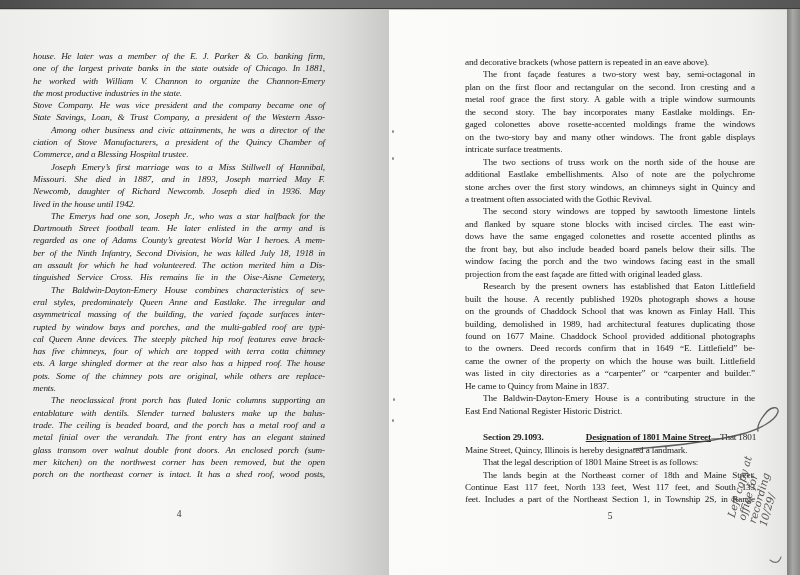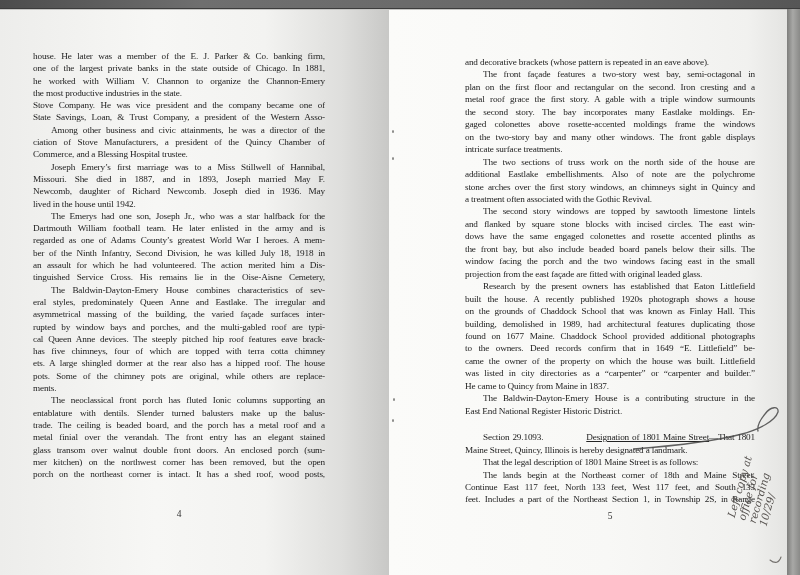--- a/index.html
+++ b/index.html
@@ -16,21 +16,21 @@
   .book-edge{position:absolute;left:787px;top:9px;width:13px;height:566px;
         background:linear-gradient(90deg,#7e7e7c,#a8a8a6 45%,#8a8a88);}
   .col{position:absolute;font-size:9.2px;line-height:12.3px;color:#232323;
        letter-spacing:-0.15px;}
   .col-right{line-height:12.45px;}
   .line{white-space:nowrap;}
   .just{text-align:justify;text-align-last:justify;text-justify:inter-word;}
   .ind{padding-left:18px;}
   .para{margin:0;}
   .para.gap{margin-top:14px;}
-  .b{font-weight:normal;}
+  .b{font-weight:bold;}
   .u{text-decoration:underline;margin-left:40px;}
   .pagenum{position:absolute;font-size:9.5px;color:#333;text-align:center;}
   .pagenum-left{left:33px;top:509px;width:292px;}
   .pagenum-right{left:465px;top:511px;width:290px;}
   .speck{position:absolute;width:2px;height:3px;background:#6a6a68;border-radius:50%;opacity:.8;}
   .margin-note{position:absolute;left:702px;top:440px;width:124px;
        transform:rotate(-74deg);
        font-family:"DejaVu Serif",serif;font-style:italic;
        font-size:10.5px;line-height:11px;color:#56524f;}
   .margin-note .nline{white-space:nowrap;}
@@ -45,21 +45,21 @@
 
   <div class="page page-left"></div>
   <div class="page page-right"></div>
   <div class="book-edge"></div>
 
   <div class="speck" style="left:392px;top:130px;"></div>
   <div class="speck" style="left:392px;top:157px;"></div>
   <div class="speck" style="left:393px;top:398px;"></div>
   <div class="speck" style="left:392px;top:419px;"></div>
 
-  <div class="col" id="left-col" style="left:33px;top:50px;width:292px;">
+  <div class="col" id="left-col" style="left:33px;top:50px;width:292px;font-style:italic;">
       <div class="para">
         <div class="line just">house. He later was a member of the E. J. Parker &amp; Co. banking firm,</div>
         <div class="line just">one of the largest private banks in the state outside of Chicago. In 1881,</div>
         <div class="line just">he worked with William V. Channon to organize the Channon-Emery</div>
         <div class="line">the most productive industries in the state.</div>
         <div class="line just">Stove Company. He was vice president and the company became one of</div>
       </div>
       <div class="para">
         <div class="line just">State Savings, Loan, &amp; Trust Company, a president of the Western Asso-</div>
         <div class="line just ind">Among other business and civic attainments, he was a director of the</div>
@@ -67,21 +67,21 @@
         <div class="line">Commerce, and a Blessing Hospital trustee.</div>
       </div>
       <div class="para">
         <div class="line just ind">Joseph Emery’s first marriage was to a Miss Stillwell of Hannibal,</div>
         <div class="line just">Missouri. She died in 1887, and in 1893, Joseph married May F.</div>
         <div class="line just">Newcomb, daughter of Richard Newcomb. Joseph died in 1936. May</div>
         <div class="line">lived in the house until 1942.</div>
       </div>
       <div class="para">
         <div class="line just ind">The Emerys had one son, Joseph Jr., who was a star halfback for the</div>
-        <div class="line just">Dartmouth William football team. He later enlisted in the army and is</div>
+        <div class="line just">Dartmouth Street football team. He later enlisted in the army and is</div>
         <div class="line just">regarded as one of Adams County’s greatest World War I heroes. A mem-</div>
         <div class="line just">ber of the Ninth Infantry, Second Division, he was killed July 18, 1918 in</div>
         <div class="line just">an assault for which he had volunteered. The action merited him a Dis-</div>
         <div class="line just">tinguished Service Cross. His remains lie in the Oise-Aisne Cemetery,</div>
       </div>
       <div class="para">
         <div class="line just ind">The Baldwin-Dayton-Emery House combines characteristics of sev-</div>
         <div class="line just">eral styles, predominately Queen Anne and Eastlake. The irregular and</div>
         <div class="line just">asymmetrical massing of the building, the varied façade surfaces inter-</div>
         <div class="line just">rupted by window bays and porches, and the multi-gabled roof are typi-</div>

